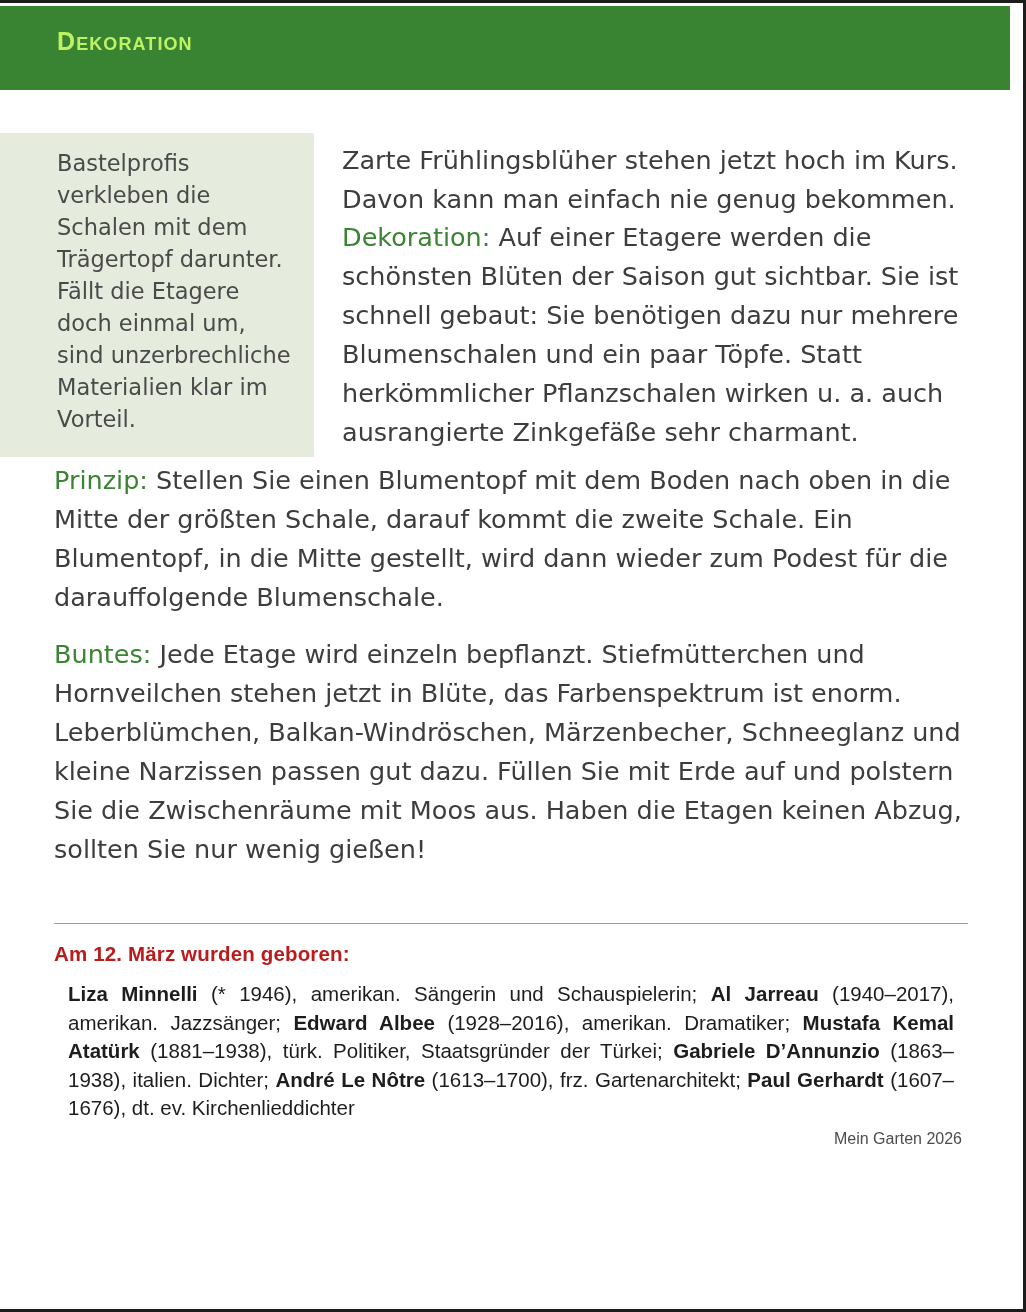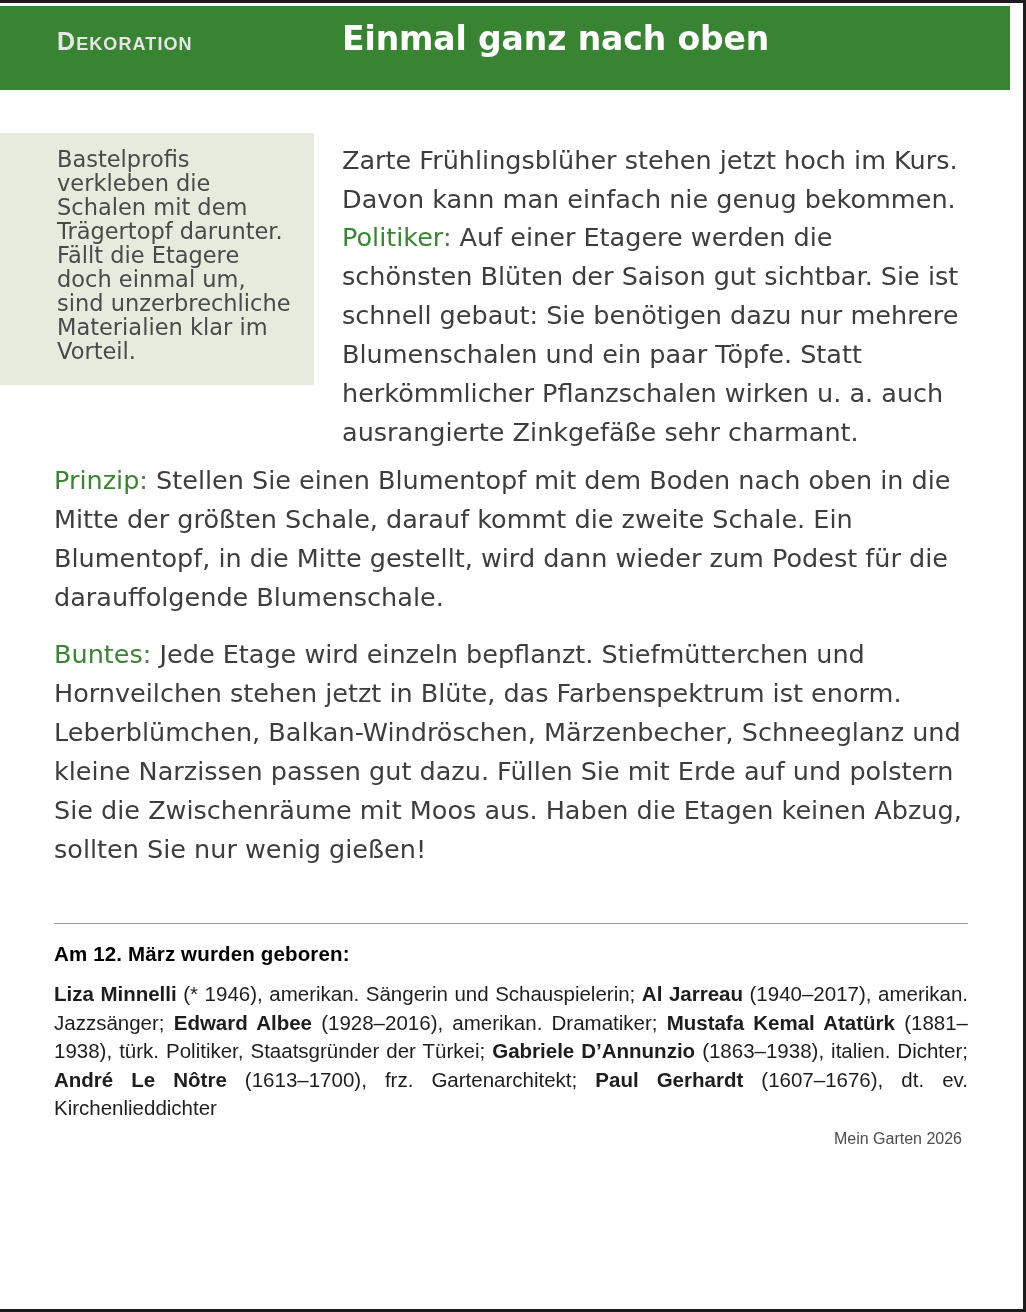--- a/index.html
+++ b/index.html
@@ -28,21 +28,21 @@
     left: 0;
     top: 3px;
     width: 1010px;
     height: 84px;
     background: #398432;
   }
   .header-category {
     position: absolute;
     left: 57px;
     top: 21px;
-    color: #e5e5e5;
+    color: #bef264;
     font-size: 25px;
     font-weight: 600;
     letter-spacing: 1.1px;
     font-variant: small-caps;
     font-family: "Liberation Sans", sans-serif;
     white-space: nowrap;
   }
   .header-title {
     position: absolute;
     left: 342px;
@@ -79,21 +79,21 @@
   }
   .tipbox-body {
     background: #e5ecdd;
     padding: 14px 20px 22px 57px;
     min-height: 208px;
     box-sizing: border-box;
   }
   .tipbox-text {
     color: #4a4a4a;
     font-size: 22.5px;
-    line-height: 24px;
+    line-height: 32px;
     font-family: "DejaVu Sans", sans-serif;
     hyphens: manual;
   }
 
   
   .intro {
     position: absolute;
     left: 342px;
     top: 138px;
     width: 625px;
@@ -134,70 +134,69 @@
     top: 920px;
     width: 914px;
   }
   .divider {
     border: 0;
     border-top: 1.5px solid #9a9a9a;
     margin: 0 0 18px 0;
     width: 100%;
   }
   .births-title {
-    color: #000000;
+    color: #b91c1c;
     font-size: 20.5px;
     font-weight: 700;
     font-family: "Liberation Sans", sans-serif;
     letter-spacing: 0.15px;
-    margin: 0 0 14px 0;
+    margin: 0 0 6px 0;
   }
   .births-body {
     color: #1d1d1d;
     font-size: 20.5px;
     line-height: 28.5px;
     font-family: "Liberation Sans", sans-serif;
     text-align: justify;
-    margin: 0;
+    margin: 14px;
   }
   .births-body b { font-weight: 700; }
 
   .footer-note {
     position: absolute;
     right: 61px;
     top: 1127px;
     color: #4c4c4c;
     font-size: 16px;
     font-family: "Liberation Sans", sans-serif;
     white-space: nowrap;
   }
 </style>
 </head>
 <body>
 
 <div id="page">
 
   <div class="header-band">
     <div class="header-category">Dekoration</div>
-    <div class="header-title">Einmal ganz nach oben</div>
   </div>
 
   <div class="tipbox">
     <div class="tipbox-body">
       <div class="tipbox-text">Bastelprofis verkleben die Schalen mit dem Trägertopf darunter. Fällt die Etagere doch einmal um, sind unzerbrechliche Materialien klar im Vorteil.</div>
     </div>
   </div>
 
   <div class="intro">
     <p class="para">Zarte Frühlingsblüher stehen jetzt hoch im Kurs. Davon kann man einfach nie genug bekommen.</p>
   </div>
 
   <div class="col-right">
     <p class="para">
-      <span class="lead-in">Politiker:</span><span> Auf einer Etagere werden die schönsten Blüten der Saison gut sichtbar. Sie ist schnell gebaut: Sie benötigen dazu nur mehrere Blumenschalen und ein paar Töpfe. Statt herkömmlicher Pflanzschalen wirken u. a. auch ausrangierte Zinkgefäße sehr charmant.</span>
+      <span class="lead-in">Dekoration:</span><span> Auf einer Etagere werden die schönsten Blüten der Saison gut sichtbar. Sie ist schnell gebaut: Sie benötigen dazu nur mehrere Blumenschalen und ein paar Töpfe. Statt herkömmlicher Pflanzschalen wirken u. a. auch ausrangierte Zinkgefäße sehr charmant.</span>
     </p>
   </div>
 
   <div class="fullwidth">
     <p class="para">
       <span class="lead-in">Prinzip:</span><span> Stellen Sie einen Blumentopf mit dem Boden nach oben in die Mitte der größten Schale, darauf kommt die zweite Schale. Ein Blumentopf, in die Mitte gestellt, wird dann wieder zum Podest für die darauffolgende Blumenschale.</span>
     </p>
     <p class="para">
       <span class="lead-in">Buntes:</span><span> Jede Etage wird einzeln bepflanzt. Stiefmütterchen und Hornveilchen stehen jetzt in Blüte, das Farbenspektrum ist enorm. Leberblümchen, Balkan-Windröschen, Märzenbecher, Schneeglanz und kleine Narzissen passen gut dazu. Füllen Sie mit Erde auf und polstern Sie die Zwischenräume mit Moos aus. Haben die Etagen keinen Abzug, sollten Sie nur wenig gießen!</span>
     </p>

